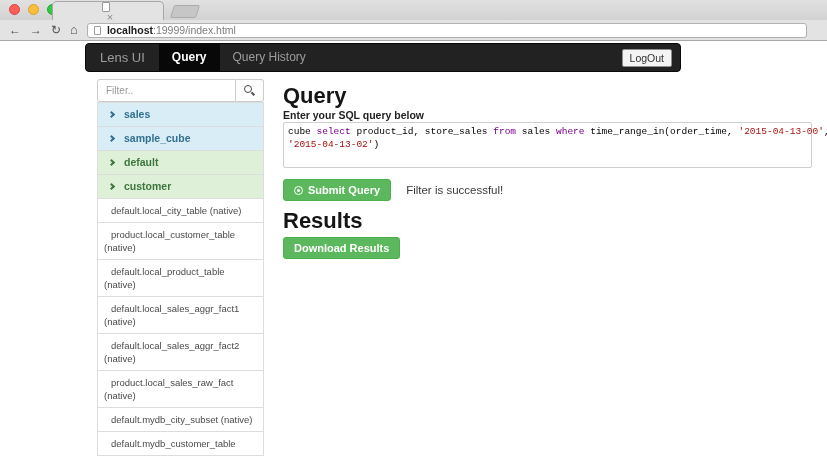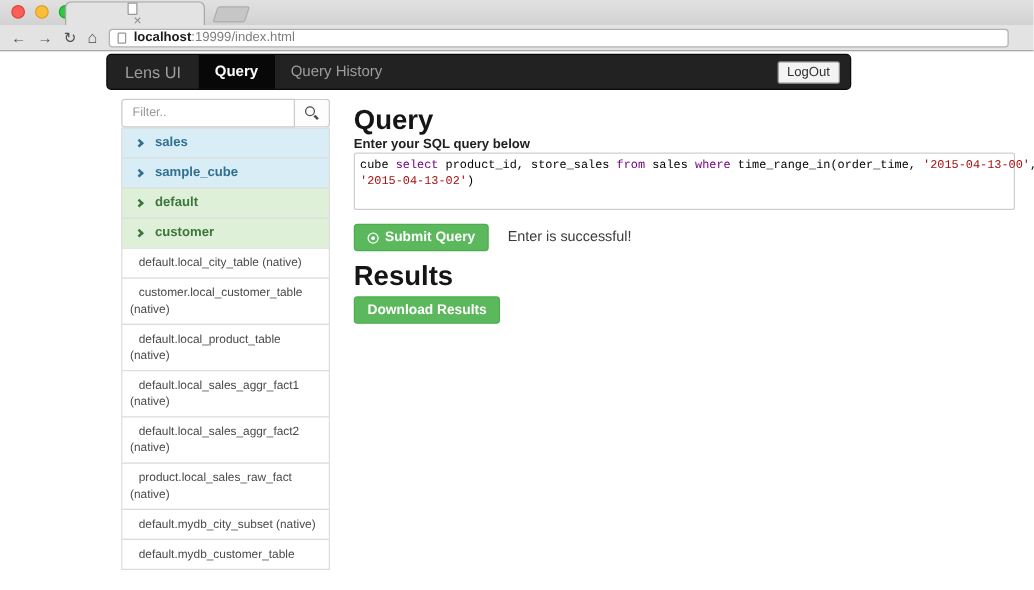--- a/index.html
+++ b/index.html
@@ -156,21 +156,21 @@
         <span class="chev"></span>
         <span class="cube-label">default</span>
       </div>
       <div class="cube-item success">
         <span class="chev"></span>
         <span class="cube-label">customer</span>
       </div>
     </div>
   <div class="table-list">
       <div class="table-item"><span class="l1">default.local_city_table (native)</span></div>
-      <div class="table-item"><span class="l1">customer.local_customer_table</span><br><span>(native)</span></div>
+      <div class="table-item"><span class="l1">product.local_customer_table</span><br><span>(native)</span></div>
       <div class="table-item"><span class="l1">default.local_product_table (native)</span></div>
       <div class="table-item"><span class="l1">default.local_sales_aggr_fact1</span><br><span>(native)</span></div>
       <div class="table-item"><span class="l1">default.local_sales_aggr_fact2</span><br><span>(native)</span></div>
       <div class="table-item"><span class="l1">product.local_sales_raw_fact</span><br><span>(native)</span></div>
       <div class="table-item"><span class="l1">default.mydb_city_subset (native)</span></div>
       <div class="table-item"><span class="l1">default.mydb_customer_table</span><br></div>
     </div>
 </div>
 
 <div class="main">
@@ -178,17 +178,17 @@
   <label class="editor-label">Enter your SQL query below</label>
   <div class="code-box">
       <div class="code-line"><span class="tok-plain">cube </span><span class="tok-keyword">select</span><span class="tok-plain"> product_id, store_sales </span><span class="tok-keyword">from</span><span class="tok-plain"> sales </span><span class="tok-keyword">where</span><span class="tok-plain"> time_range_in(order_time, </span><span class="tok-string">'2015-04-13-00'</span><span class="tok-plain">,</span></div>
       <div class="code-line"><span class="tok-string">'2015-04-13-02'</span><span class="tok-plain">)</span></div>
     </div>
   <div class="submit-row">
     <button class="btn-green">
       <span class="submit-icon"></span>
       <span>Submit Query</span>
     </button>
-    <span class="status-text">Enter is successful!</span>
+    <span class="status-text">Filter is successful!</span>
   </div>
   <div class="results-title">Results</div>
   <button class="btn-green">Download Results</button>
 </div>
 
 </body></html>

